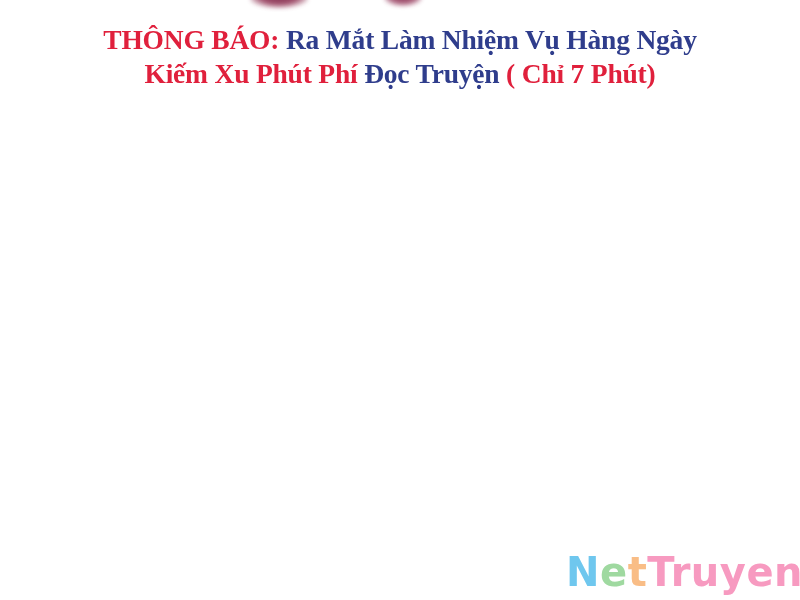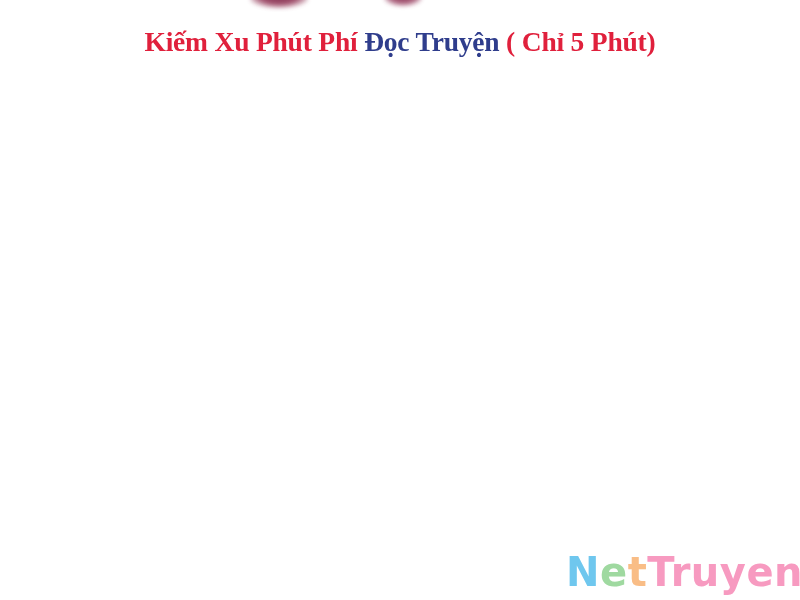--- a/index.html
+++ b/index.html
@@ -109,20 +109,21 @@
 <body>
 
 <div id="panel">
 
   <div class="top-artifacts">
     <div class="artifact a1"></div>
     <div class="artifact a2"></div>
   </div>
 
   <div class="announcement">
-    <span class="headline-line line2"><span class="seg-red">Kiếm Xu Phút Phí</span><span class="seg-blue"> <span>Đọc Truyện</span></span><span class="seg-red"> <span>( Chỉ 5 Phút)</span></span></span>
+    <span class="headline-line line1"><span class="seg-red">THÔNG BÁO:</span><span class="seg-blue"> <span>Ra Mắt Làm Nhiệm Vụ Hàng Ngày</span></span></span>
+    <span class="headline-line line2"><span class="seg-red">Kiếm Xu Phút Phí</span><span class="seg-blue"> <span>Đọc Truyện</span></span><span class="seg-red"> <span>( Chỉ 7 Phút)</span></span></span>
   </div>
 
   <div class="logo">
     <span class="lg-n">N</span><span class="lg-e">e</span><span class="lg-t">t</span><span class="lg-rest">Truyen</span>
   </div>
 
 </div>
 
 </body></html>

